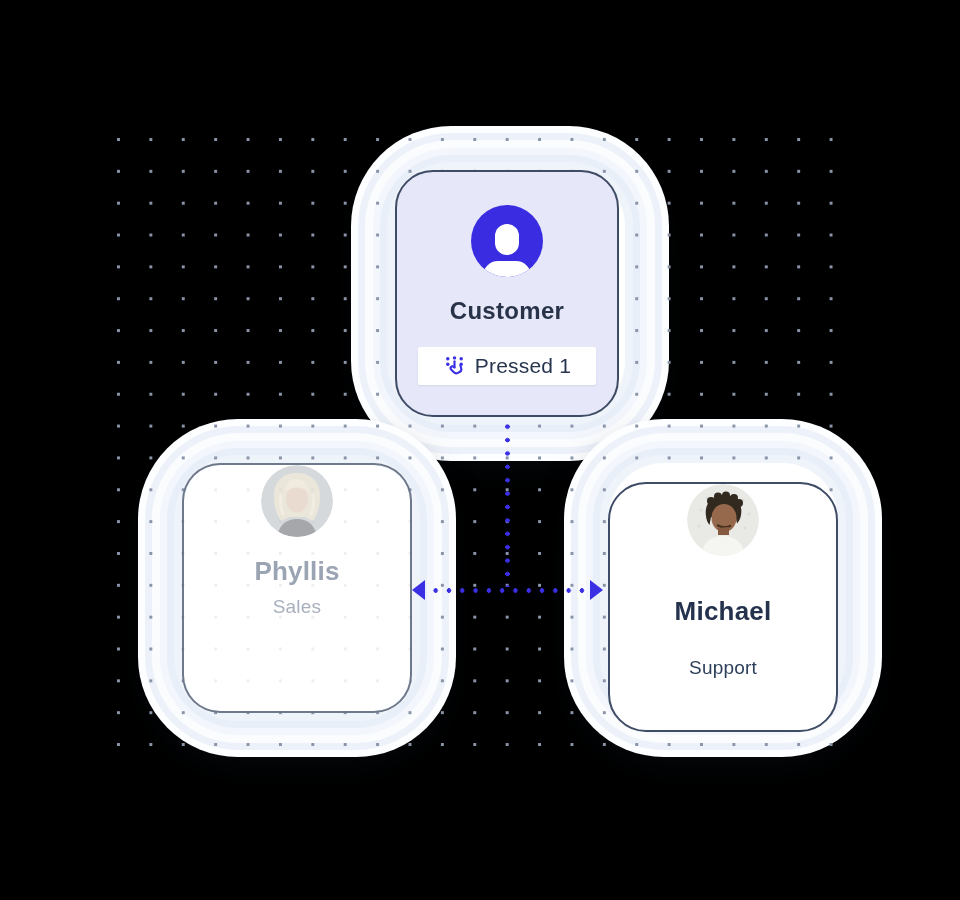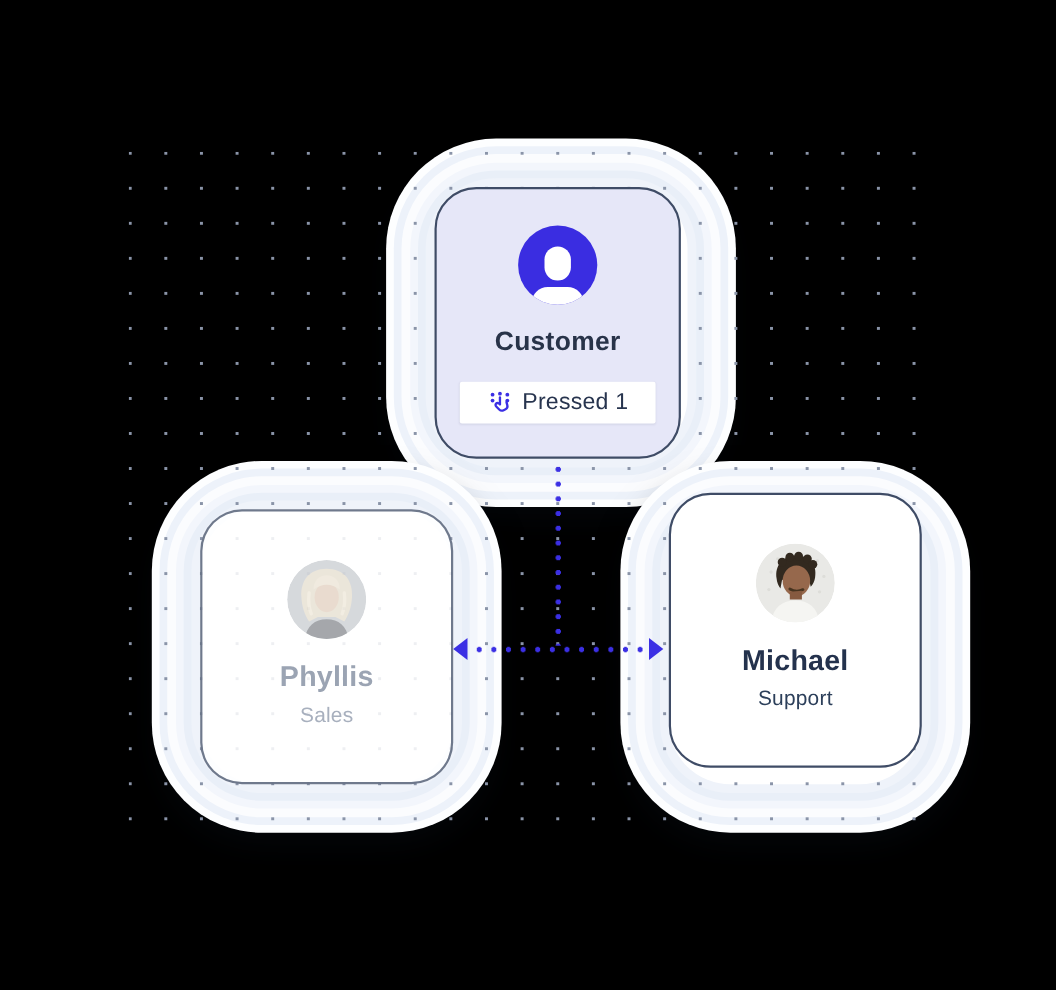--- a/index.html
+++ b/index.html
@@ -43,23 +43,23 @@
   .arrow-left{left:412px;top:580px;border-right:13px solid #3B2FE4;}
   .arrow-right{left:590px;top:580px;border-left:13px solid #3B2FE4;}
   
   .card{
     position:absolute;box-sizing:border-box;border-radius:38px;
     border:2px solid #3F4C66;display:flex;flex-direction:column;align-items:center;
   }
   .card-customer{
     left:395px;top:170px;width:224px;height:247px;background:#E6E7F8;padding-top:33px;
   }
-  .card-agent{width:230px;height:250px;background:#FFFFFF;padding-top:44px;}
+  .card-agent{width:230px;height:250px;background:#FFFFFF;}
   .card-phyllis{left:182px;top:463px;background:rgba(255,255,255,0.85);border-color:rgba(63,76,102,0.75);}
-  .card-michael{left:608px;top:448px;}
+  .card-michael{left:608px;top:482px;gap:21px;}
   .avatar{width:72px;height:72px;border-radius:50%;overflow:hidden;flex:0 0 auto;}
   .avatar-customer{
     background:#3A2DE1;position:relative;
   }
   .avatar-customer .head{
     position:absolute;left:24px;top:19px;width:24px;height:31px;background:#fff;border-radius:12px;
   }
   .avatar-customer .body{
     position:absolute;left:12px;top:56px;width:48px;height:30px;background:#fff;border-radius:15px;
   }

